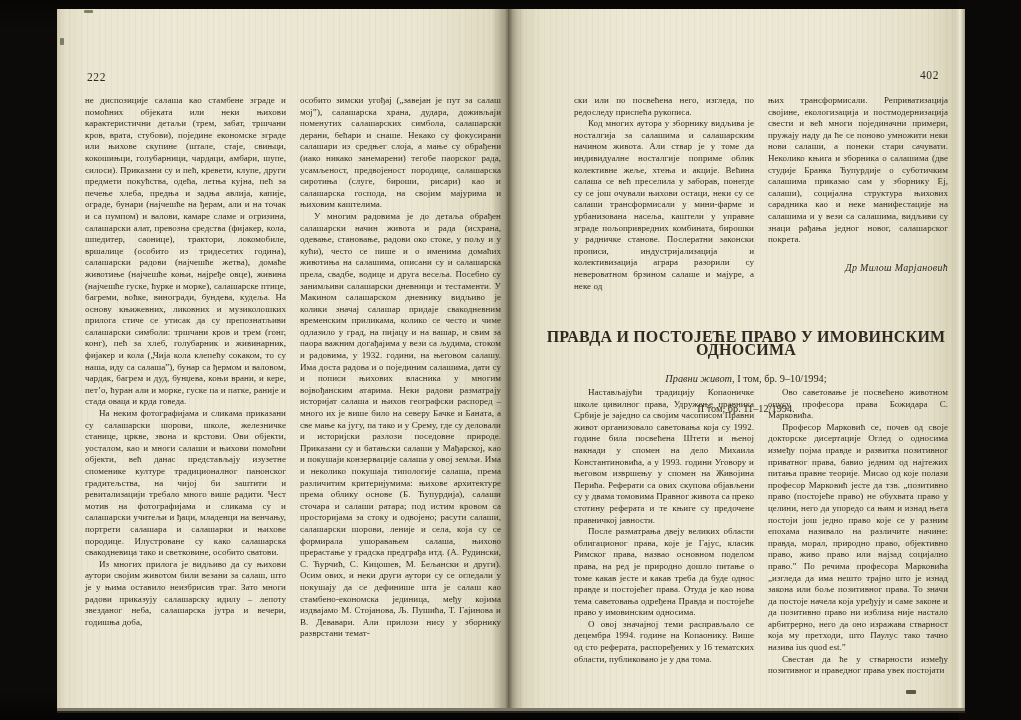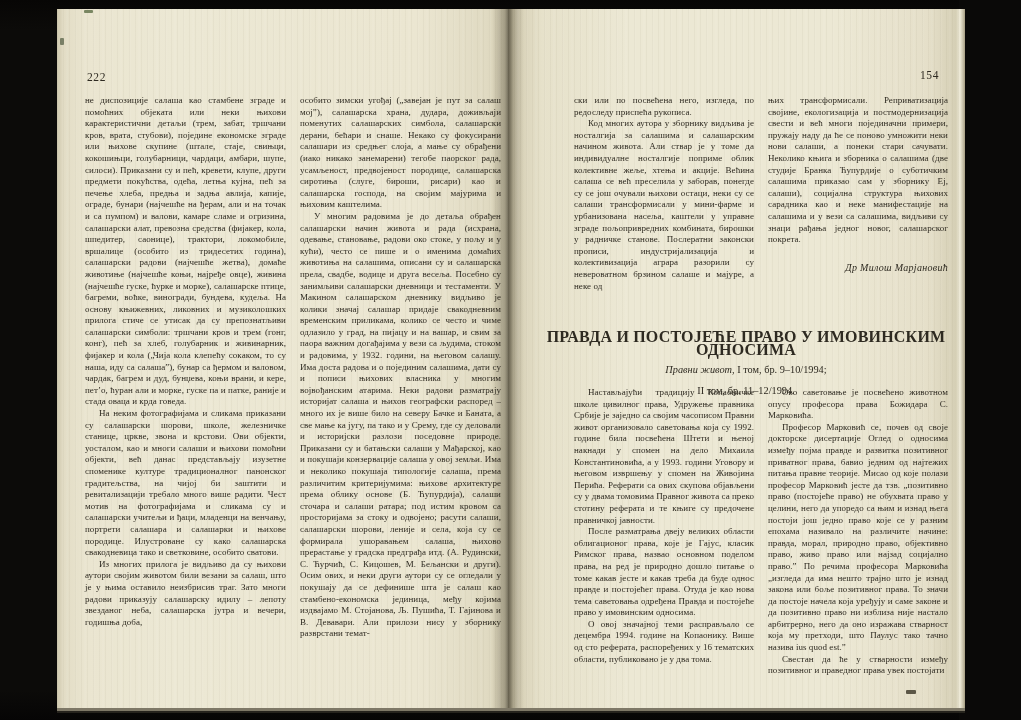--- a/index.html
+++ b/index.html
@@ -41,21 +41,21 @@
   .col p.ind{text-indent:14px;}
   .lp-cols{position:absolute;top:86px;left:28px;width:416px;gap:14px;}
   .lp-cols .col{width:203px;}
   .rp-top{position:absolute;top:86px;left:66px;width:374px;gap:14px;}
   .rp-top .col{width:180px;}
   .rp-bottom{position:absolute;top:378px;left:66px;width:374px;gap:14px;}
   .rp-bottom .col{width:180px;}
   .signature{margin-top:16px;text-align:right;font-style:italic;font-size:10px;letter-spacing:.3px;}
   .title-block{position:absolute;top:321px;left:36px;width:404px;text-align:center;z-index:2;}
   .title-block .title{font-weight:bold;font-size:16px;letter-spacing:.2px;line-height:13px;}
-  .title-block .ref{font-size:10.3px;line-height:13.5px;margin-top:7px;}
+  .title-block .ref{font-size:10.3px;line-height:13.5px;margin-top:16px;}
   .title-block .it{font-style:italic;}
   .artifact{position:absolute;border-radius:1px;}
   .artifact-1{left:84px;top:10px;width:9px;height:3px;background:#5c6e46;opacity:.8;}
   .artifact-2{left:60px;top:38px;width:4px;height:7px;background:#4e5a40;opacity:.7;}
   .artifact-3{left:906px;top:690px;width:10px;height:4px;background:#3a3426;opacity:.8;}
 </style>
 </head>
 <body>
 
 <div class="spread">
@@ -69,21 +69,21 @@
         <p class="ind">Из многих прилога је видљиво да су њихови аутори својим животом били везани за салаш, што је у њима оставило неизбрисив траг. Зато многи радови приказују салашарску идилу – лепоту звезданог неба, салашарска јутра и вечери, годишња доба,</p>
       </div>
       <div class="col">
         <p>особито зимски угођај („завејан је пут за салаш мој”), салашарска храна, дудара, доживљаји поменутих салашарских симбола, салашарски дерани, бећари и снаше. Некако су фокусирани салашари из средњег слоја, а мање су обрађени (иако никако занемарени) тегобе паорског рада, усамљеност, предвојеност породице, салашарска сиротиња (слуге, бироши, рисари) као и салашарска господа, на својим мајурима и њиховим каштелима.</p>
         <p class="ind">У многим радовима је до детаља обрађен салашарски начин живота и рада (исхрана, одевање, становање, радови око стоке, у пољу и у кући), често се пише и о именима домаћих животиња на салашима, описани су и салашарска прела, свадбе, водице и друга весеља. Посебно су занимљиви салашарски дневници и тестаменти. У Макином салашарском дневнику видљиво је колики значај салашар придаје свакодневним временским приликама, колико се често и чиме одлазило у град, на пијацу и на вашар, и свим за паора важним догађајима у вези са људима, стоком и радовима, у 1932. години, на његовом салашу. Има доста радова и о појединим салашима, дати су и пописи њихових власника у многим војвођанским атарима. Неки радови разматрају историјат салаша и њихов географски распоред – много их је више било на северу Бачке и Баната, а све мање ка југу, па тако и у Срему, где су деловали и историјски разлози поседовне природе. Приказани су и батањски салаши у Мађарској, као и покушаји конзервације салаша у овој земљи. Има и неколико покушаја типологије салаша, према различитим критеријумима: њихове архитектуре према облику основе (Б. Ћупурдија), салаши сточара и салаши ратара; под истим кровом са просторијама за стоку и одвојено; расути салаши, салашарски шорови, леније и села, која су се формирала ушоравањем салаша, њихово прерастање у градска предграђа итд. (А. Рудински, С. Ћурчић, С. Кицошев, М. Бељански и други). Осим ових, и неки други аутори су се огледали у покушају да се дефинише шта је салаш као стамбено-економска јединица, међу којима издвајамо М. Стојанова, Љ. Пушића, Т. Гајинова и В. Девавари. Али прилози нису у зборнику разврстани темат-</p>
       </div>
     </div>
   </div>
 
   <div class="page page--right">
-    <div class="pagenum pagenum--right">154</div>
+    <div class="pagenum pagenum--right">402</div>
 
     <div class="cols rp-top">
       <div class="col">
         <p>ски или по посвећена него, изгледа, по редоследу приспећа рукописа.</p>
         <p class="ind">Код многих аутора у зборнику видљива је носталгија за салашима и салашарским начином живота. Али ствар је у томе да индивидуалне носталгије поприме облик колективне жеље, хтења и акције. Већина салаша се већ преселила у заборав, понегде су се још очували њихови остаци, неки су се салаши трансформисали у мини-фарме и урбанизована насеља, каштели у управне зграде пољопривредних комбината, бирошки у радничке станове. Послератни законски прописи, индустријализација и колективизација аграра разорили су невероватном брзином салаше и мајуре, а неке од</p>
       </div>
       <div class="col">
         <p>њих трансформисали. Реприватизација својине, екологизација и постмодернизација свести и већ многи појединачни примери, пружају наду да ће се поново умножити неки нови салаши, а понеки стари сачувати. Неколико књига и зборника о салашима (две студије Бранка Ћупурдије о суботичким салашима приказао сам у зборнику Еј, салаши), социјална структура њихових сарадника као и неке манифестације на салашима и у вези са салашима, видљиви су знаци рађања једног новог, салашарског покрета.</p>
         <div class="signature">Др Милош Марјановић</div>
       </div>

